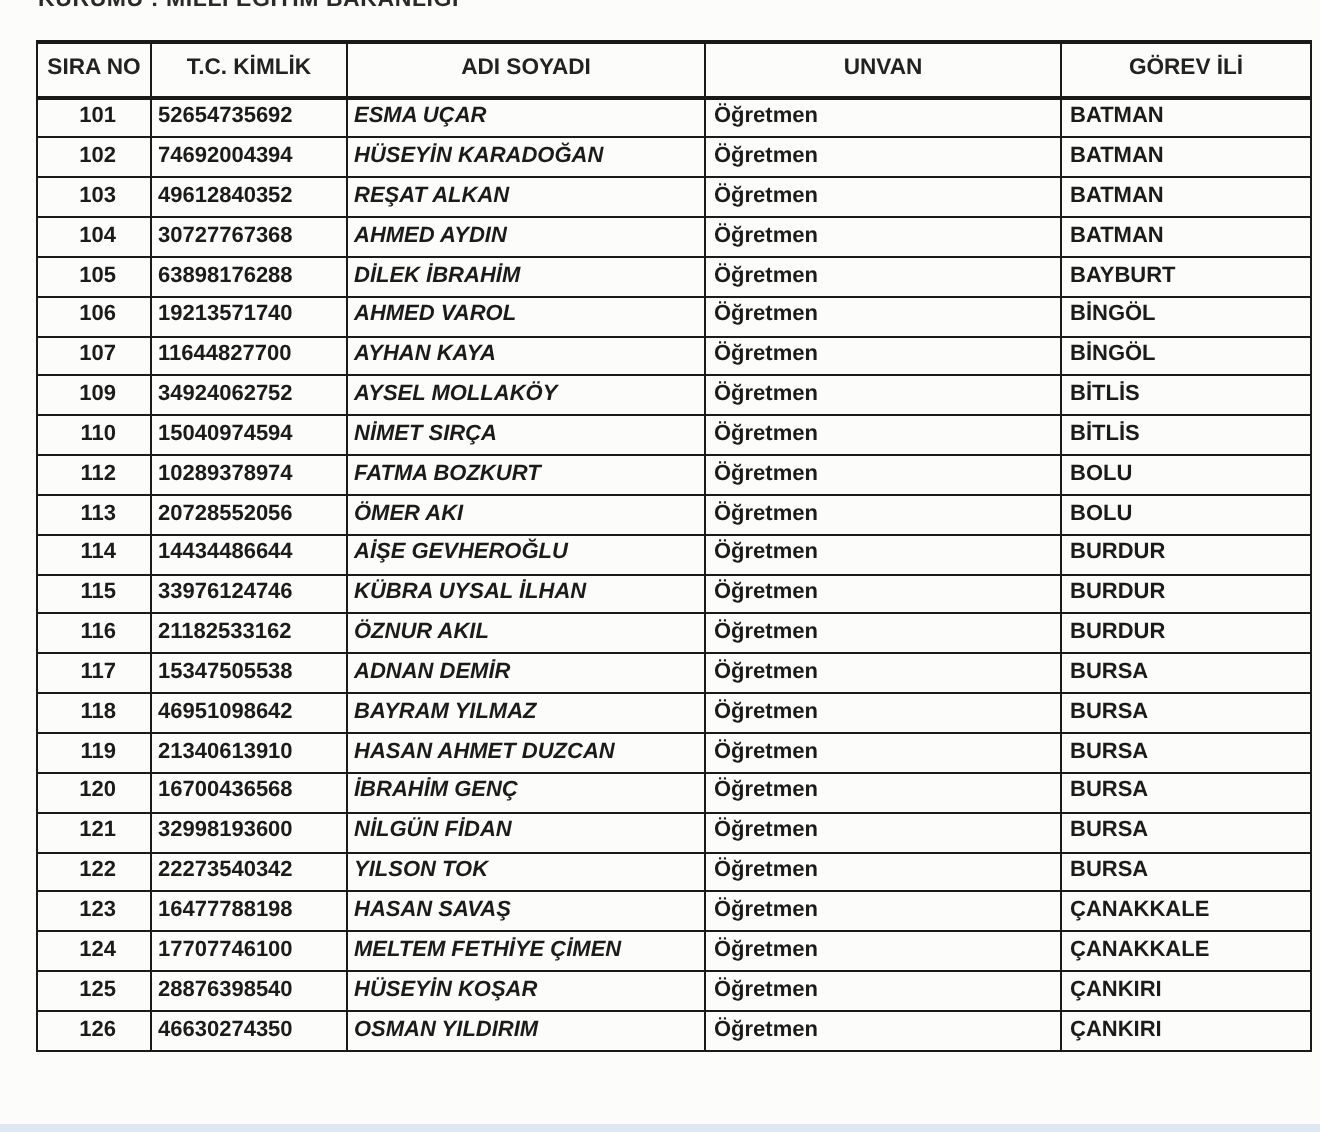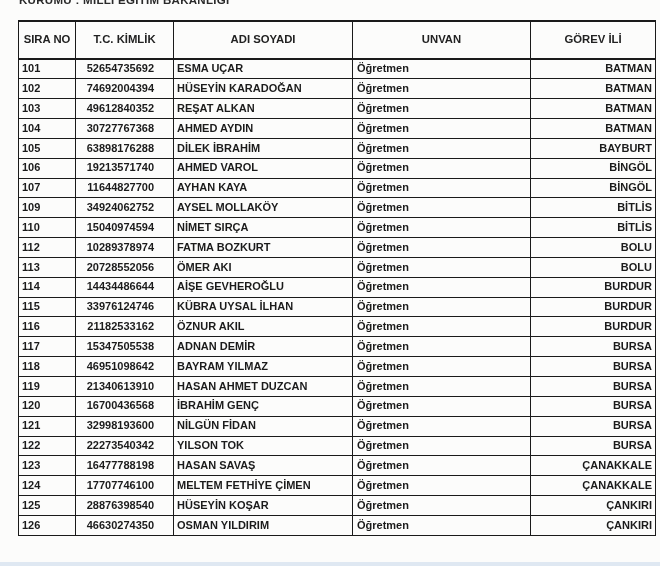--- a/index.html
+++ b/index.html
@@ -33,32 +33,32 @@
     font-size:11px;
     font-weight:bold;
     padding:0 3px;
     white-space:nowrap;
     overflow:hidden;
     height:19.85px;
     line-height:1.05;
     vertical-align:middle;
   }
   .doc-table thead th {
-    height:38px;
+    height:28px;
     font-size:11.3px;
     text-align:center;
     border-top-width:2px;
     border-bottom-width:2px;
     color:#222;
   }
-  .doc-table td.col-sira  { padding-right:5px; }
-  .doc-table td.col-tc    { text-align:right; padding-right:19px; }
-  .doc-table td.col-adi   { text-align:left;  padding-left:3px; }
+  .doc-table td.col-sira  { text-align:right; padding-right:17px; }
+  .doc-table td.col-tc    { text-align:left; padding-right:19px; }
+  .doc-table td.col-adi   { text-align:left;  padding-left:3px;font-style:italic; }
   .doc-table td.col-unvan { text-align:left;  padding-left:4px;margin-top:10px; }
-  .doc-table td.col-gorev { text-align:right;  padding-left:4px; }
+  .doc-table td.col-gorev { text-align:left;  padding-left:4px; }
   .scan-edge {
     position:absolute;
     bottom:0; left:0;
     width:100%; height:4px;
     background:#dfe8f2;
   }
 </style>
 </head>
 <body>
 

